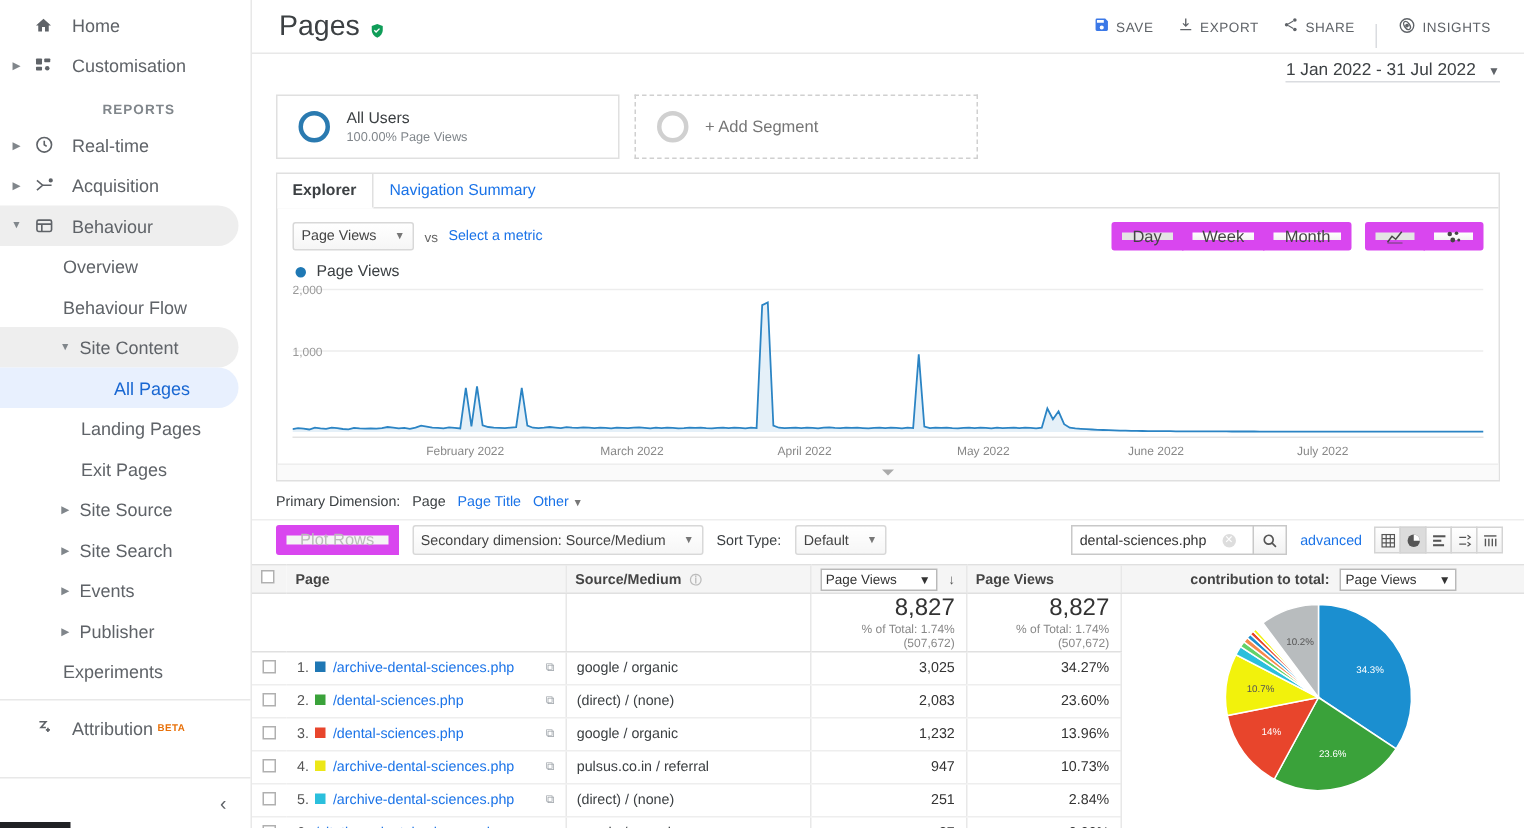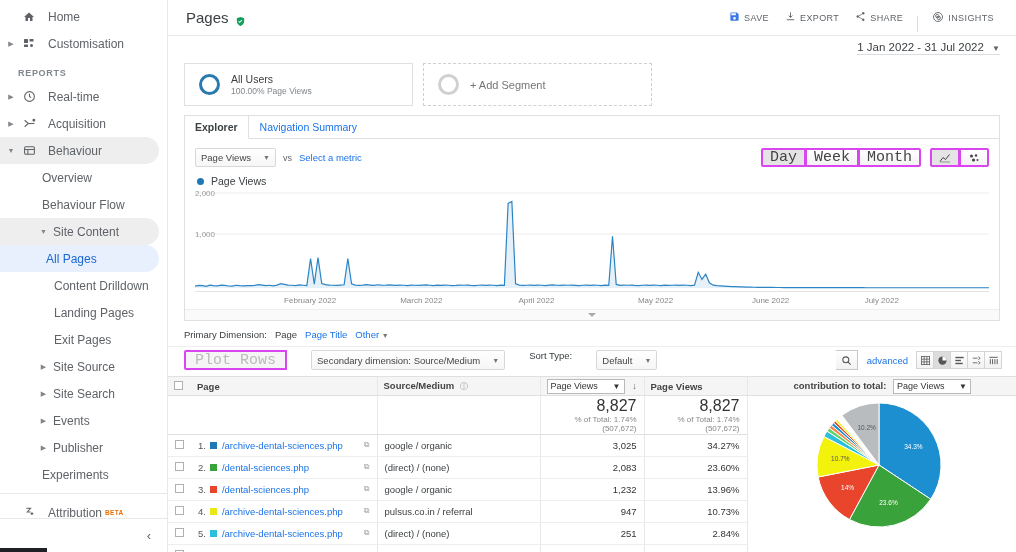--- a/index.html
+++ b/index.html
@@ -34,21 +34,21 @@
     font-size: 7px; color: #80868b; flex: 0 0 14px;
   }
   .nav-icon {
     width: 22px; flex: 0 0 22px;
     display: flex; align-items: center; justify-content: center;
     color: #5f6368;
   }
   .nav-label { padding-left: 8px; font-size: 12px; }
   .nav-section {
     font-size: 9px; letter-spacing: .7px; color: #80868b;
-    padding: 11px 0 5px 18px; font-weight: bold;
+    padding: 11px 0 5px 18px; font-weight: bold; text-align: center;
   }
   .nav-item.sel-grey { background: #eeeeee; border-radius: 0 14px 14px 0; margin-right: 8px; }
   .nav-item.sel-blue { background: #e8f0fe; border-radius: 0 14px 14px 0; margin-right: 8px; color: #1a73e8; }
   .nav-item.sel-blue .nav-label { color: #1967d2; font-weight: normal; }
   .sub1 { padding-left: 42px; }
   .sub3 { padding-left: 54px; }
   .beta-tag {
     font-size: 6.5px; color: #e8710a; vertical-align: super;
     margin-left: 3px; font-weight: bold; letter-spacing: .3px;
   }
@@ -65,21 +65,21 @@
     width: 47px; height: 4px; background: #202124;
   }
 
   
   #main { flex: 1; height: 552px; position: relative; overflow: hidden; background:#fff; }
 
   #topbar {
     height: 36px; display: flex; align-items: center;
     padding: 0 14px 0 18px; border-bottom: 1px solid #e8e8e8;
   }
-  #page-title { font-size: 15px; color: #3c4043; font-weight: normal; }
+  #page-title { font-size: 19px; color: #3c4043; font-weight: normal; }
   #verified-badge {
     display:inline-block; width: 11px; height: 11px; margin-left: 6px;
     position: relative; top: 1px;
   }
   #topbar-actions { margin-left: auto; display: flex; align-items: flex-end; gap: 0; }
   .tb-btn {
     display: flex; align-items: center; gap: 4px;
     padding: 0 8px; height: 28px;
     font-size: 9px; letter-spacing: .4px; color: #5f6368;
     text-transform: uppercase; cursor: pointer;
@@ -141,26 +141,25 @@
     height: 19px; display: flex; align-items: center; padding: 0 5px;
     font-size: 9.5px; color: #444; border-radius: 2px; cursor: pointer; gap:12px;
   }
   .caret { font-size: 7px; color: #777; }
   #vs-label { font-size: 9px; color: #666; margin: 0 7px; }
   #select-metric { font-size: 9.5px; color: #1a73e8; cursor: pointer; }
 
   #chart-toolbar { margin-left: auto; display: flex; align-items: center; gap: 9px; }
   .btn-group { display: flex; }
   .gbtn {
-    border: 2px solid #d946ef; background: linear-gradient(#fff,#f3f3f3);
+    border: 7px solid #d946ef; background: linear-gradient(#fff,#f3f3f3);
     height: 19px; min-width: 28px; padding: 0 7px;
-    font-size: 15px; color: #444;
+    font-size: 11px; color: #444;
     display: flex; align-items: center; justify-content: center; cursor: pointer;
     margin-left: -1px;
-    font-family: Liberation Mono, monospace;
   }
   .gbtn:first-child { margin-left: 0; border-radius: 2px 0 0 2px; }
   .gbtn:last-child { border-radius: 0 2px 2px 0; }
   .gbtn.active { background: #e4e4e4; }
 
   #legend { display: flex; align-items: center; padding: 8px 0 0 12px; }
   #legend-dot {
     width: 7px; height: 7px; border-radius: 50%;
     background: #1f78b4; border: 2px solid #1f78b4; margin-right: 7px;
   }
@@ -190,21 +189,21 @@
 
   
   #primary-dim {
     display: flex; align-items: center; gap: 8px;
     padding: 8px 16px 6px 16px; font-size: 9.5px; color: #3c4043;
   }
   #primary-dim .link { color: #1a73e8; cursor: pointer; }
   #primary-dim .plain { color: #3c4043; }
 
   #controls-row {
-    display: flex; align-items: flex-start; gap: 24px;
+    display: flex; align-items: center; gap: 9px;
     padding: 3px 14px 6px 16px;
     border-top: 1px solid #eee;
     background: #fff;
   }
   .gbtn.disabled { color: #bbb; background: #f5f5f5; }
   #search-wrap { margin-left: auto; display: flex; align-items: center; gap: 9px; }
   #search-box {
     display: flex; align-items: center;
     border: 1px solid #c8c8c8; height: 20px; width: 122px;
     background: #fff; padding: 0 3px 0 5px;
@@ -353,25 +352,22 @@
   </div>
   <div class="nav-item sub1">
     <span class="nav-label" style="padding-left:0">Behaviour Flow</span>
   </div>
 
   <div class="nav-item sel-grey" style="padding-left:38px">
     <span class="nav-arrow" style="width:11px;flex:0 0 11px">▼</span>
     <span class="nav-label" style="padding-left:4px">Site Content</span>
   </div>
 
-  <div class="nav-item sel-blue" style="padding-left:46px">
+  <div class="nav-item sel-blue" style="padding-left:76px">
     <span class="nav-label" style="padding-left:0">All Pages</span>
-  </div>
-  <div class="nav-item sub3">
-    <span class="nav-label" style="padding-left:0">Content Drilldown</span>
   </div>
   <div class="nav-item sub3">
     <span class="nav-label" style="padding-left:0">Landing Pages</span>
   </div>
   <div class="nav-item sub3">
     <span class="nav-label" style="padding-left:0">Exit Pages</span>
   </div>
 
   <div class="nav-item" style="padding-left:38px">
     <span class="nav-arrow" style="width:11px;flex:0 0 11px">▶</span>
@@ -575,20 +571,24 @@
       <span class="caret">▼</span>
     </div>
     <span style="font-size:9.5px;color:#3c4043">Sort Type:</span>
     <div class="select-box" style="height:20px">
       <span>Default</span>
       <span class="caret">▼</span>
     </div>
 
     <div id="search-wrap">
       <div style="display:flex;align-items:center">
+        <div id="search-box">
+          <input id="search-input" value="dental-sciences.php" style="">
+          <span id="search-clear">✕</span>
+        </div>
         <div id="search-btn">
           <svg width="11" height="11" viewBox="0 0 24 24" fill="none" stroke="#555" stroke-width="2.4">
               <circle cx="10.5" cy="10.5" r="6.5"></circle>
               <path d="M15.5 15.5L21 21"></path>
             </svg>
         </div>
       </div>
       <span id="advanced-link">advanced</span>
       <div id="view-icons">
         <div class="vicon">

